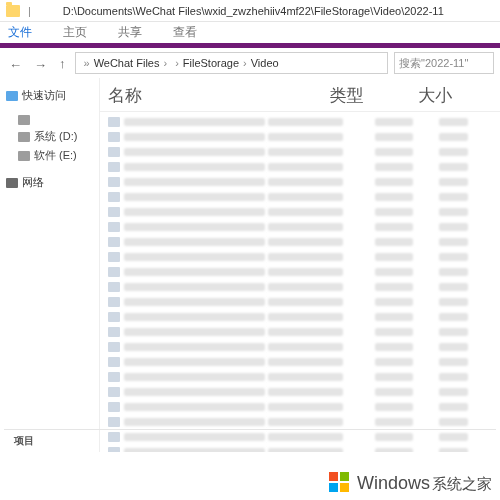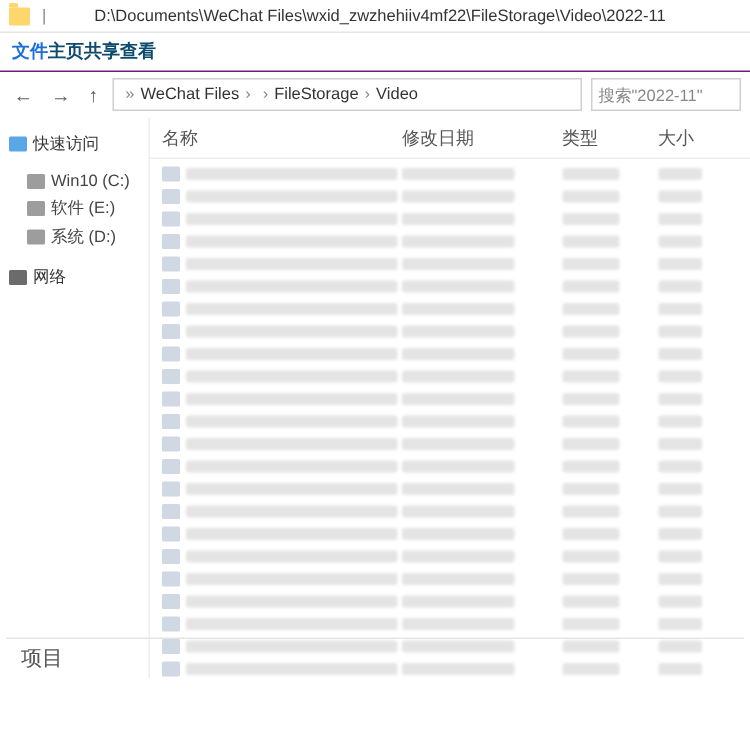--- a/index.html
+++ b/index.html
@@ -7,22 +7,22 @@
   .window { position: relative; width: 500px; height: 500px; }
 
   
   .titlebar { display: flex; align-items: center; height: 22px; background: #fff; border-bottom: 1px solid #e5e5e5; padding: 0 6px; }
   .titlebar .folder-icon { width: 14px; height: 12px; background: #ffd66b; border-radius: 1px; margin-right: 4px; position: relative; }
   .titlebar .folder-icon::before { content:""; position:absolute; top:-3px; left:0; width:6px; height:3px; background:#ffd66b; border-radius:1px 1px 0 0;}
   .titlebar .sep { color:#888; margin:0 4px; }
   .titlebar .path { color:#333; font-size:11px; white-space:nowrap; overflow:hidden; text-overflow:ellipsis; flex:1;padding-left:28px;}
 
   
-  .ribbon { display:flex; align-items:center; height:26px; padding:0 8px; gap:0; border-bottom:1px solid #701a75;font-weight:bold; }
-  .ribbon .tab { font-size:12px; color:#0c4a6e; }
+  .ribbon { display:flex; align-items:center; height:26px; padding:0 8px; gap:31px; border-bottom:5px solid #701a75; }
+  .ribbon .tab { font-size:12px; color:#737373; }
   .ribbon .tab.blue { color:#1a6fd8; }
 
   
   .navrow { display:flex; align-items:center; height:30px; padding:0 6px; gap:6px; }
   .nav-arrows { display:flex; gap:6px; color:#606060; font-size:13px; }
   .nav-arrows span { padding:2px 3px; }
   .address { flex:1; display:flex; align-items:center; height:22px; border:1px solid #cfcfcf; padding:0 4px; font-size:11px; color:#333; overflow:hidden; white-space:nowrap; }
   .address .crumb-sep { color:#888; margin:0 4px; }
   .search { width:100px; height:22px; border:1px solid #cfcfcf; padding:0 4px; font-size:11px; color:#888; display:flex; align-items:center; }
 
@@ -32,42 +32,42 @@
   .side-group { margin-bottom:8px; }
   .side-item { display:flex; align-items:center; gap:4px; padding:2px 2px; font-size:11px; color:#333; cursor:pointer; }
   .side-item.sub { padding-left:14px; color:#444; }
   .si-icon { width:12px; height:10px; border-radius:1px; }
   .si-star { background:#5aa7e8; }
   .si-pc { background:#6b6b6b; }
   .si-disk { background:#9d9d9d; }
   .si-net { background:#6b6b6b; }
 
   .filepane { flex:1; overflow:hidden; position:relative; }
-  .columns { display:flex; padding:6px 8px 4px; color:#555; font-size:12px; border-bottom:1px solid #eee; }
+  .columns { display:flex; padding:6px 8px 4px; color:#555; font-size:17px; border-bottom:1px solid #eee; }
   .col-name { flex:1.5; }
   .col-date { flex:1; }
   .col-type { flex:0.6; }
   .col-size { flex:0.5; }
 
   .filelist { padding:2px 8px; }
   .row { display:flex; align-items:center; height:14px; margin:1px 0; }
   .row .icon { width:12px; height:10px; background:#cfd8e3; border-radius:1px; margin-right:4px; }
   .blur { background: #e4e4e4; height:8px; border-radius:2px; filter: blur(1.2px); }
   .row .c-name { flex:1.5; display:flex; align-items:center; }
   .row .c-name .blur { width: 88%; }
   .row .c-date { flex:1; }
   .row .c-date .blur { width:70%; }
   .row .c-type { flex:0.6; }
   .row .c-type .blur { width:60%; }
   .row .c-size { flex:0.5; }
   .row .c-size .blur { width:55%; } 
 
   .bottom-status { position:absolute; left:4px; right:4px; bottom:48px; }
   .status-divider { border-top:1px solid #e5e5e5; }
-  .status-text { font-size:14px; color:#555; padding:4px 10px; }
+  .status-text { font-size:10px; color:#555; padding:4px 10px;font-weight:bold; }
 
   
   .watermark { position:absolute; bottom:6px; right:8px; display:flex; align-items:center; gap:6px; }
   .wm-logo { width:22px; height:22px; position:relative; }
   .wm-logo .sq { position:absolute; width:9px; height:9px; }
   .wm-logo .a { background:#f25022; left:0; top:0;}
   .wm-logo .b { background:#7fba00; left:11px; top:0;}
   .wm-logo .c { background:#00a4ef; left:0; top:11px;}
   .wm-logo .d { background:#ffb900; left:11px; top:11px;}
   .wm-text { display:flex; align-items:baseline; gap:2px; }
@@ -120,43 +120,41 @@
     <div class="sidebar">
       <div class="side-group">
         <div class="side-item">
           <div class="si-icon si-star"></div>
           <span>快速访问</span>
         </div>
       </div>
       <div class="side-group">
         <div class="side-item sub">
           <div class="si-icon si-disk"></div>
-          <span>Win10 (C:)</span>
+        </div>
+        <div class="side-item sub">
+          <div class="si-icon si-disk"></div>
+          <span>系统 (D:)</span>
         </div>
         <div class="side-item sub">
           <div class="si-icon si-disk"></div>
           <span>软件 (E:)</span>
-        </div>
-        <div class="side-item sub">
-          <div class="si-icon si-disk"></div>
-          <span>系统 (D:)</span>
         </div>
       </div>
       <div class="side-group">
         <div class="side-item">
           <div class="si-icon si-net"></div>
           <span>网络</span>
         </div>
       </div>
     </div>
 
     <div class="filepane">
       <div class="columns">
         <div class="col-name">名称</div>
-        <div class="col-date">修改日期</div>
         <div class="col-type">类型</div>
         <div class="col-size">大小</div>
       </div>
       <div class="filelist" id="filelist">
           <div class="row">
             <div class="c-name">
               <div class="icon"></div>
               <div class="blur"></div>
             </div>
             <div class="c-date">
@@ -506,14 +504,26 @@
   <div class="bottom-status">
     <div class="status-divider"></div>
     <div class="status-text">项目</div>
   </div>
 
   <div class="arrow">
     
     
   </div>
 
+  <div class="watermark">
+    <div class="wm-logo">
+      <div class="sq a"></div>
+        <div class="sq b"></div>
+        <div class="sq c"></div>
+        <div class="sq d"></div>
+    </div>
+    <div class="wm-text">
+      <span class="wm-win">Windows</span>
+      <span class="wm-cn">系统之家</span>
+    </div>
+  </div>
 
 </div>
 
 </body></html>

